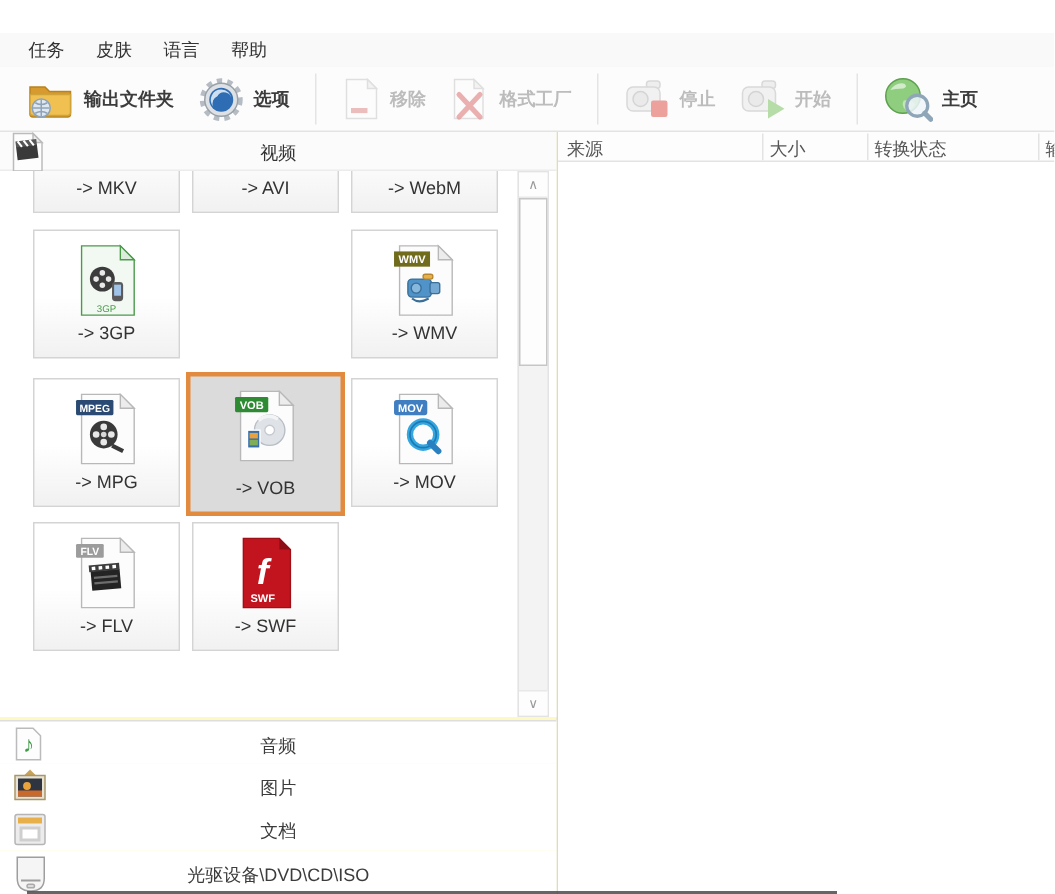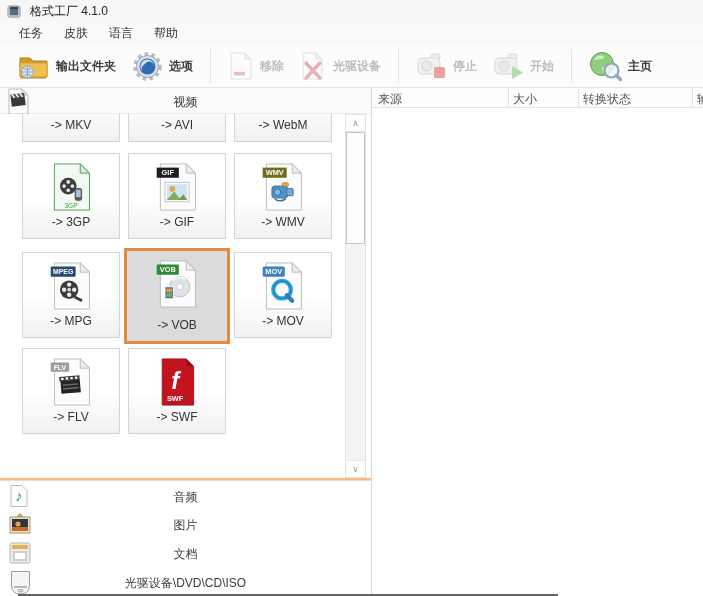--- a/index.html
+++ b/index.html
@@ -23,21 +23,21 @@
              background:#fcfcfc; border-bottom:1px solid #e3e3e3;
              display:flex; align-items:center; padding-left:10px; }
   .tbtn { display:flex; align-items:center; gap:6px; padding:3px 8px; height:38px;font-weight:bold; }
   .tbtn .tlabel { font-size:12px; color:#3c3c3c; white-space:nowrap; }
   .tbtn.disabled .tlabel { color:#bcbcbc;text-align:center; }
   .tbtn.disabled svg { opacity:.55; }
   .tsep { width:1px; height:34px; background:#e4e4e4; margin:0 9px; }
 
   
   .left-panel { position:absolute; left:0; top:88px; width:372px; height:508px;
-                background:#fdba74; border-right:1px solid #d9d9d9; }
+                background:#fef9c3; border-right:1px solid #d9d9d9; }
   .video-header { position:absolute; left:0; top:0; width:371px; height:26px;
                   background:#fbfbfb; border-bottom:1px solid #ececec; }
   .video-header .sec-icon { position:absolute; left:5px; top:-1px; }
   .video-header .sec-label { position:absolute; left:0; top:6px; width:100%;
                              text-align:center; font-size:12px; color:#333; }
 
   .format-grid { position:absolute; left:0; top:26px; width:371px; height:364px;
                  background:#fff; overflow:hidden; }
 
   .cell { position:absolute; width:98px; height:86px; background:linear-gradient(180deg,#ffffff 52%,#f1f1f1 100%);
@@ -76,28 +76,20 @@
   .bottom-edge { position:absolute; left:18px; bottom:0; width:540px; height:2px;
                  background:#4a4a4a; opacity:.85; }
 
   svg text { font-family:"Liberation Sans", sans-serif; }
 </style>
 </head>
 <body>
 
 <div class="window">
 
-  <div class="titlebar">
-    <svg class="app-icon" viewBox="0 0 16 16" width="15" height="15">
-      <rect x="1" y="2" width="13" height="12" rx="2" fill="#c9d2da" stroke="#8d9aa8" stroke-width="1"></rect>
-      <rect x="3" y="5" width="9" height="7" fill="#5b6b7d"></rect>
-      <rect x="3" y="3" width="9" height="2.4" fill="#39434e"></rect>
-    </svg>
-    <span class="title-text">格式工厂 4.1.0</span>
-  </div>
 
   <div class="menubar">
     <span class="menu-item">任务</span>
     <span class="menu-item">皮肤</span>
     <span class="menu-item">语言</span>
     <span class="menu-item">帮助</span>
   </div>
 
   <div class="toolbar">
 
@@ -131,21 +123,21 @@
       </svg>
       <span class="tlabel">移除</span>
     </div>
 
     <div class="tbtn disabled">
       <svg width="27" height="30" viewBox="0 0 27 30">
         <path d="M3 2 h13 l6 6 v20 H3 z" fill="#fdfdfd" stroke="#c9c9c9"></path>
         <path d="M16 2 l6 6 h-6 z" fill="#ededed" stroke="#c9c9c9"></path>
         <path d="M6 12 L20 27 M20 12 L6 27" stroke="#d45050" stroke-width="3.4" stroke-linecap="round" opacity="0.8"></path>
       </svg>
-      <span class="tlabel">光驱设备</span>
+      <span class="tlabel">格式工厂</span>
     </div>
 
     <div class="tsep"></div>
 
     <div class="tbtn disabled">
       <svg width="31" height="29" viewBox="0 0 31 29">
         <rect x="15" y="2" width="9" height="5" rx="2" fill="#e3e3e3" stroke="#bdbdbd"></rect>
         <rect x="2" y="6" width="22" height="16" rx="4" fill="#e9e9e9" stroke="#bdbdbd"></rect>
         <circle cx="11" cy="14" r="5" fill="#dcdcdc" stroke="#b5b5b5"></circle>
         <rect x="18" y="15" width="11" height="11" rx="1.5" fill="#e0574e"></rect>
@@ -215,36 +207,20 @@
           <circle cx="18.5" cy="27" r="2" fill="#e8e8e8"></circle>
               <circle cx="27.5" cy="27" r="2" fill="#e8e8e8"></circle>
           <rect x="30" y="29" width="8" height="14" rx="2.5" fill="#5a5a5a"></rect>
           <rect x="31.5" y="31" width="5" height="8" fill="#9fc4e8"></rect>
           <text x="26" y="51" font-size="7" fill="#4a9a4a" text-anchor="middle">3GP</text>
         </svg>
           </div>
         <div class="cell-label">-&gt; 3GP</div>
       </div>
 
-      <div class="cell" style="left:128px; top:39px;">
-        <div class="cell-icon">
-            <svg width="48" height="52" viewBox="0 0 52 56">
-          <path d="M8 3 h28 l10 10 v40 H8 z" fill="#fcfcfc" stroke="#b8b8b8"></path>
-          <path d="M36 3 l10 10 h-10 z" fill="#ececec" stroke="#b8b8b8"></path>
-          <rect x="4" y="7" width="24" height="11" fill="#1e1e1e"></rect>
-          <text x="16" y="15.5" font-size="8" font-weight="bold" fill="#ffffff" text-anchor="middle">GIF</text>
-          <rect x="13" y="23" width="26" height="21" fill="#ffffff" stroke="#c0c0c0"></rect>
-          <rect x="15" y="25" width="22" height="17" fill="#cfe3f0"></rect>
-          <circle cx="21" cy="30" r="3.2" fill="#e8a23c"></circle>
-          <path d="M15 42 l8 -9 7 9 z" fill="#7fae5a"></path>
-          <path d="M27 42 l6 -6 4 6 z" fill="#6d9c4c"></path>
-        </svg>
-          </div>
-        <div class="cell-label">-&gt; GIF</div>
-      </div>
 
       <div class="cell" style="left:234px; top:39px;">
         <div class="cell-icon">
             <svg width="48" height="52" viewBox="0 0 52 56">
           <path d="M8 3 h28 l10 10 v40 H8 z" fill="#fcfcfc" stroke="#b8b8b8"></path>
           <path d="M36 3 l10 10 h-10 z" fill="#ececec" stroke="#b8b8b8"></path>
           <rect x="4" y="7" width="26" height="11" fill="#716b1c"></rect>
           <text x="17" y="15.5" font-size="8" font-weight="bold" fill="#ffffff" text-anchor="middle">WMV</text>
           <rect x="14" y="27" width="17" height="13" rx="3" fill="#4f93c9" stroke="#3a6f99"></rect>
           <circle cx="20" cy="33.5" r="3.6" fill="#86b8dd" stroke="#3a6f99"></circle>

